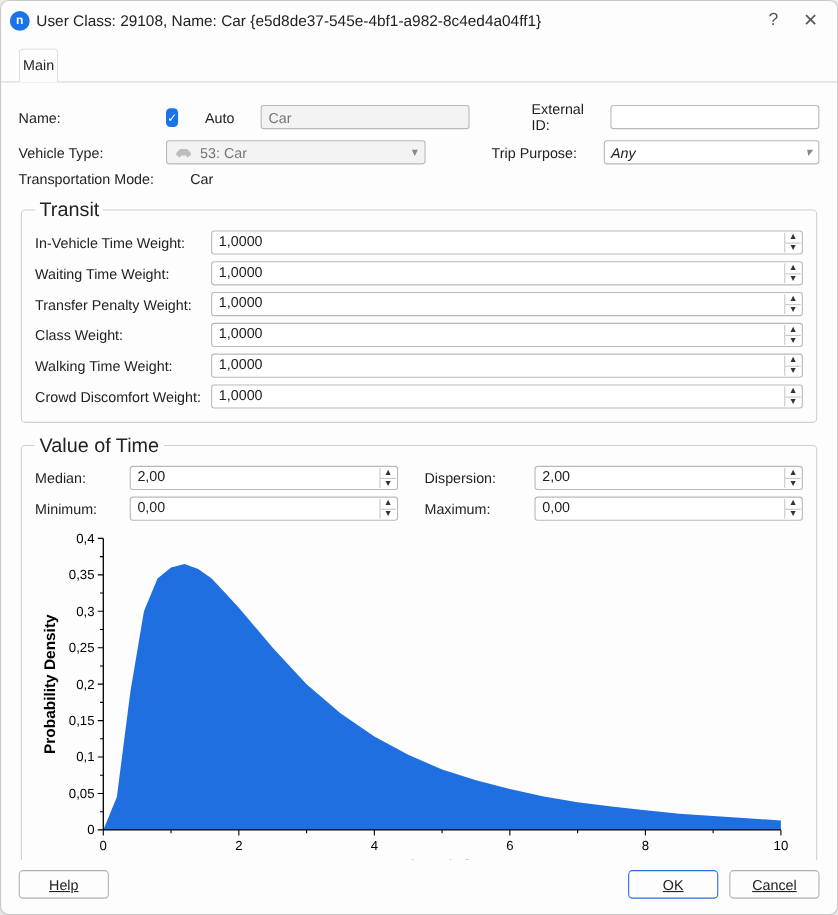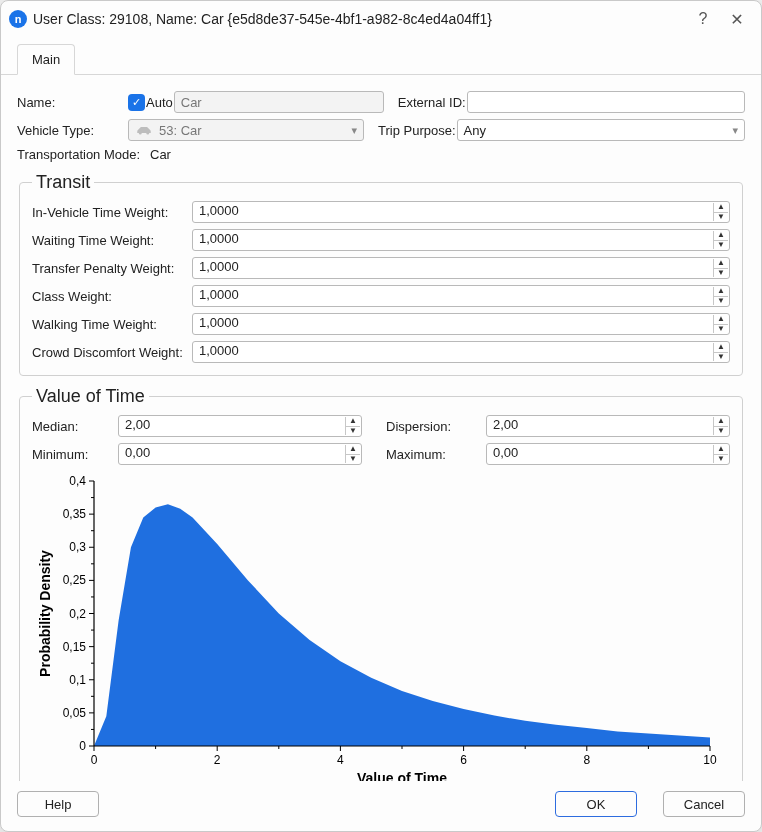--- a/index.html
+++ b/index.html
@@ -43,42 +43,42 @@
     width: 28px; height: 28px; display:flex; align-items:center; justify-content:center;
     font-size: 16px; color:#555; cursor:pointer;
   }
   
   .tabs-strip {
     display:flex; align-items:flex-end; gap:0;
     padding: 6px 16px 0 16px;
     border-bottom: 1px solid #d7d7d7;
   }
   .tab {
-    padding: 7px 14px;
+    padding: 7px 3px;
     border: 1px solid transparent;
     border-bottom: none;
     border-top-left-radius:4px; border-top-right-radius:4px;
     color:#555; cursor:pointer;
     position:relative; top:1px;
     font-size: 13px;
   }
   .tab.active {
     border-color:#d7d7d7;
     background:#fdfdfd;
     color:#222;
     border-bottom: 1px solid #fdfdfd;
   }
   
   .content {
     flex:1;
     padding: 10px 16px 4px 16px;
     overflow:auto;
   }
   .row {
-    display:flex; align-items:center; gap:1px;
+    display:flex; align-items:center; gap:24px;
     margin: 6px 0;
   }
   .lbl { min-width: 110px; color:#222; }
 
   .chk {
     width:17px; height:17px; border-radius:4px;
     background:#1a73e8; display:flex;align-items:center;justify-content:center;
     color:#fff; font-size:11px;
   }
   input[type="text"], .txt, .combo, .spin {
@@ -92,21 +92,21 @@
   .txt[disabled] { background:#f3f3f3; color:#777; }
   .combo {
     position:relative; display:flex; align-items:center; gap:6px;
     background:#f3f3f3;
     color:#777;
   }
   .combo .caret {
     position:absolute; right:6px; top:50%; transform:translateY(-50%);
     font-size:11px; color:#888;
   }
-  .combo.enabled { background:#fff; color:#222; }
+  .combo.enabled { background:#fff; color:#222;font-style:italic; }
 
   .fieldset {
     border:1px solid #d0d0d0;
     border-radius:4px;
     padding: 8px 12px 12px 12px;
     margin-top: 10px;
   }
   .fieldset > legend {
     padding: 0 4px; font-size:18px;
   }
@@ -142,22 +142,23 @@
     align-items:center;
     margin-bottom: 6px;
   }
   .value-row .lbl2 { }
 
   
   .chart-wrap { margin-top:2px; }
 
   
   .footer {
-    display:flex; align-items:flex-end; gap:26px;
+    display:flex; align-items:flex-end; gap:10px;
     padding: 10px 16px 14px 16px;
+    text-decoration: underline;
   }
   .btn {
     height: 26px; min-width: 82px;
     border:1px solid #b0b0b0; border-radius:4px;
     background:#fdfdfd;
     display:flex; align-items:center; justify-content:center;
     font-size:13px; cursor:pointer;
   }
   .btn.primary { border-color:#2d6cdf; }
 

